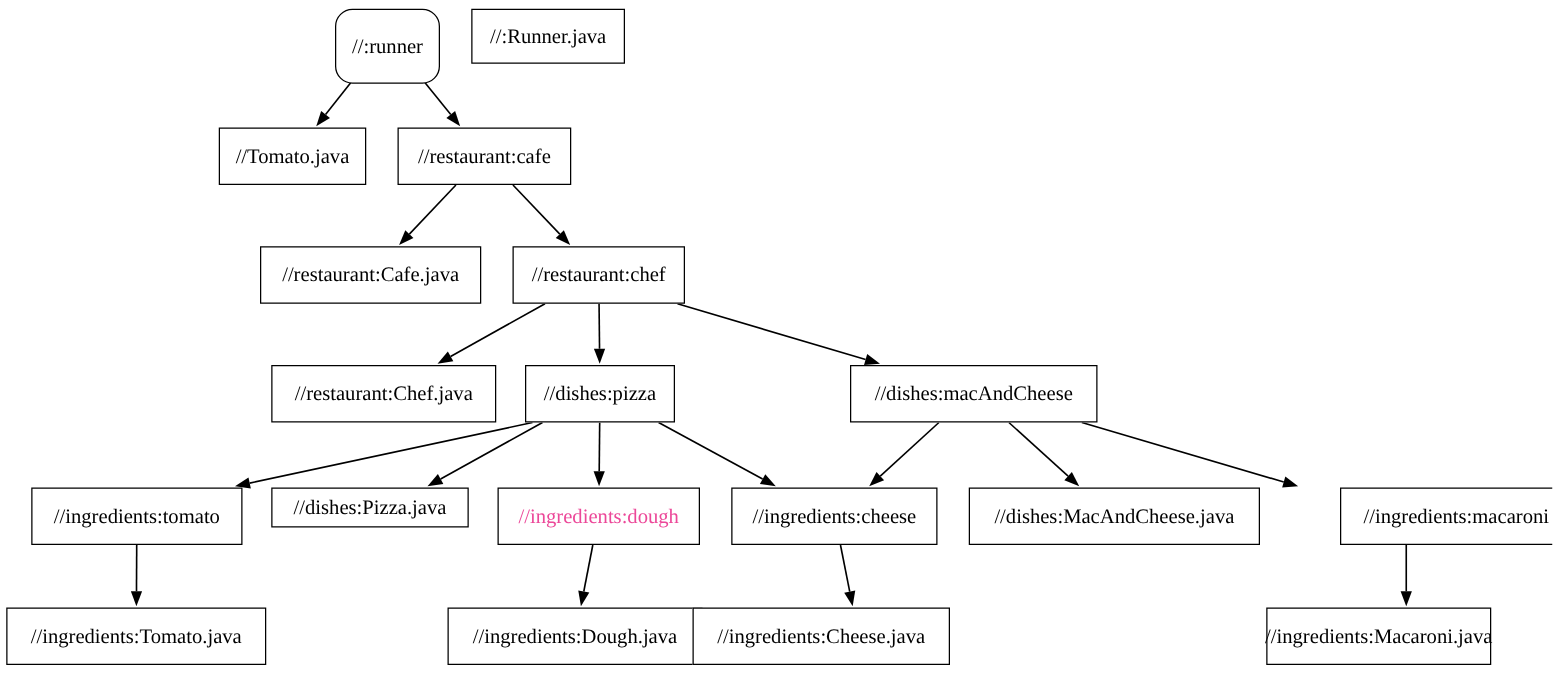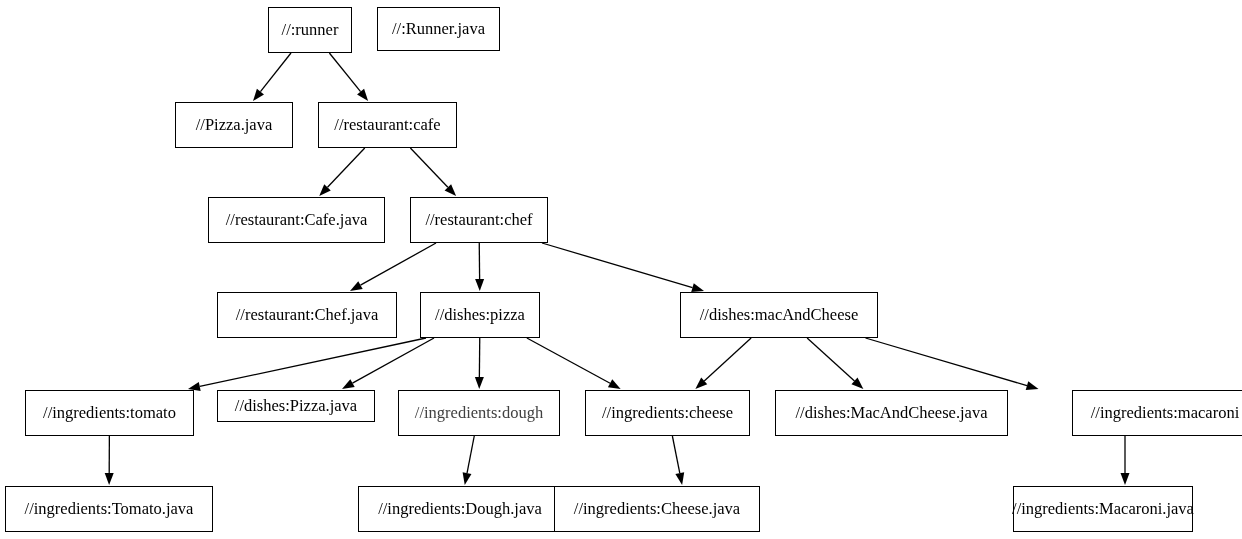--- a/index.html
+++ b/index.html
@@ -75,28 +75,28 @@
       <line x1="109.375" y1="436" x2="109.18622369294962" y2="473.0001561818738" stroke="#000000" stroke-width="1.3"></line>
       <polygon points="109.125,485 104.6862822611523,472.9771972970177 113.68616512474695,473.02311506672993" fill="#000000"></polygon>
       <line x1="474.25" y1="436" x2="467.0340005043923" y2="473.21936581945033" stroke="#000000" stroke-width="1.3"></line>
       <polygon points="464.75,485 462.6162626866861,472.36286563030325 471.45173832209844,474.0758660085974" fill="#000000"></polygon>
       <line x1="672.375" y1="436" x2="679.7831550703906" y2="473.2307280460658" stroke="#000000" stroke-width="1.3"></line>
       <polygon points="682.125,485 675.3696780876653,474.1089198946693 684.196632053116,472.35253619746226" fill="#000000"></polygon>
       <line x1="1125" y1="436" x2="1125" y2="473" stroke="#000000" stroke-width="1.3"></line>
       <polygon points="1125,485 1120.5,473 1129.5,473" fill="#000000"></polygon>
     </svg>
   <div id="node-layer">
-      <div class="graph-node" style="left: 268px; top: 7px; width: 84px; height: 46px; border-color: rgb(0, 0, 0); background: rgb(255, 255, 255); color: rgb(0, 0, 0);">
+      <div class="graph-node" style="left: 268px; top: 7px; width: 84px; height: 60px; border-color: rgb(0, 0, 0); background: rgb(255, 255, 255); color: rgb(0, 0, 0); border-radius: 14px;">
         <span>//:runner</span>
       </div>
       <div class="graph-node" style="left: 377px; top: 7px; width: 123px; height: 44px; border-color: rgb(0, 0, 0); background: rgb(255, 255, 255); color: rgb(0, 0, 0);">
         <span>//:Runner.java</span>
       </div>
       <div class="graph-node" style="left: 175px; top: 102px; width: 118px; height: 46px; border-color: rgb(0, 0, 0); background: rgb(255, 255, 255); color: rgb(0, 0, 0);">
-        <span>//Pizza.java</span>
+        <span>//Tomato.java</span>
       </div>
       <div class="graph-node" style="left: 318px; top: 102px; width: 139px; height: 46px; border-color: rgb(0, 0, 0); background: rgb(255, 255, 255); color: rgb(0, 0, 0);">
         <span>//restaurant:cafe</span>
       </div>
       <div class="graph-node" style="left: 208px; top: 197px; width: 177px; height: 46px; border-color: rgb(0, 0, 0); background: rgb(255, 255, 255); color: rgb(0, 0, 0);">
         <span>//restaurant:Cafe.java</span>
       </div>
       <div class="graph-node" style="left: 410px; top: 197px; width: 138px; height: 46px; border-color: rgb(0, 0, 0); background: rgb(255, 255, 255); color: rgb(0, 0, 0);">
         <span>//restaurant:chef</span>
       </div>
@@ -108,21 +108,21 @@
       </div>
       <div class="graph-node" style="left: 680px; top: 292px; width: 198px; height: 46px; border-color: rgb(0, 0, 0); background: rgb(255, 255, 255); color: rgb(0, 0, 0);">
         <span>//dishes:macAndCheese</span>
       </div>
       <div class="graph-node" style="left: 25px; top: 390px; width: 169px; height: 46px; border-color: rgb(0, 0, 0); background: rgb(255, 255, 255); color: rgb(0, 0, 0);">
         <span>//ingredients:tomato</span>
       </div>
       <div class="graph-node" style="left: 217px; top: 390px; width: 158px; height: 32px; border-color: rgb(0, 0, 0); background: rgb(255, 255, 255); color: rgb(0, 0, 0);">
         <span>//dishes:Pizza.java</span>
       </div>
-      <div class="graph-node" style="left: 398px; top: 390px; width: 162px; height: 46px; border-color: rgb(0, 0, 0); background: rgb(255, 255, 255); color: #404040;">
+      <div class="graph-node" style="left: 398px; top: 390px; width: 162px; height: 46px; border-color: rgb(0, 0, 0); background: rgb(255, 255, 255); color: #ec4899;">
         <span>//ingredients:dough</span>
       </div>
       <div class="graph-node" style="left: 585px; top: 390px; width: 165px; height: 46px; border-color: rgb(0, 0, 0); background: rgb(255, 255, 255); color: rgb(0, 0, 0);">
         <span>//ingredients:cheese</span>
       </div>
       <div class="graph-node" style="left: 775px; top: 390px; width: 233px; height: 46px; border-color: rgb(0, 0, 0); background: rgb(255, 255, 255); color: rgb(0, 0, 0);">
         <span>//dishes:MacAndCheese.java</span>
       </div>
       <div class="graph-node" style="left: 1072px; top: 390px; width: 186px; height: 46px; border-color: rgb(0, 0, 0); background: rgb(255, 255, 255); color: rgb(0, 0, 0);">
         <span>//ingredients:macaroni</span>

